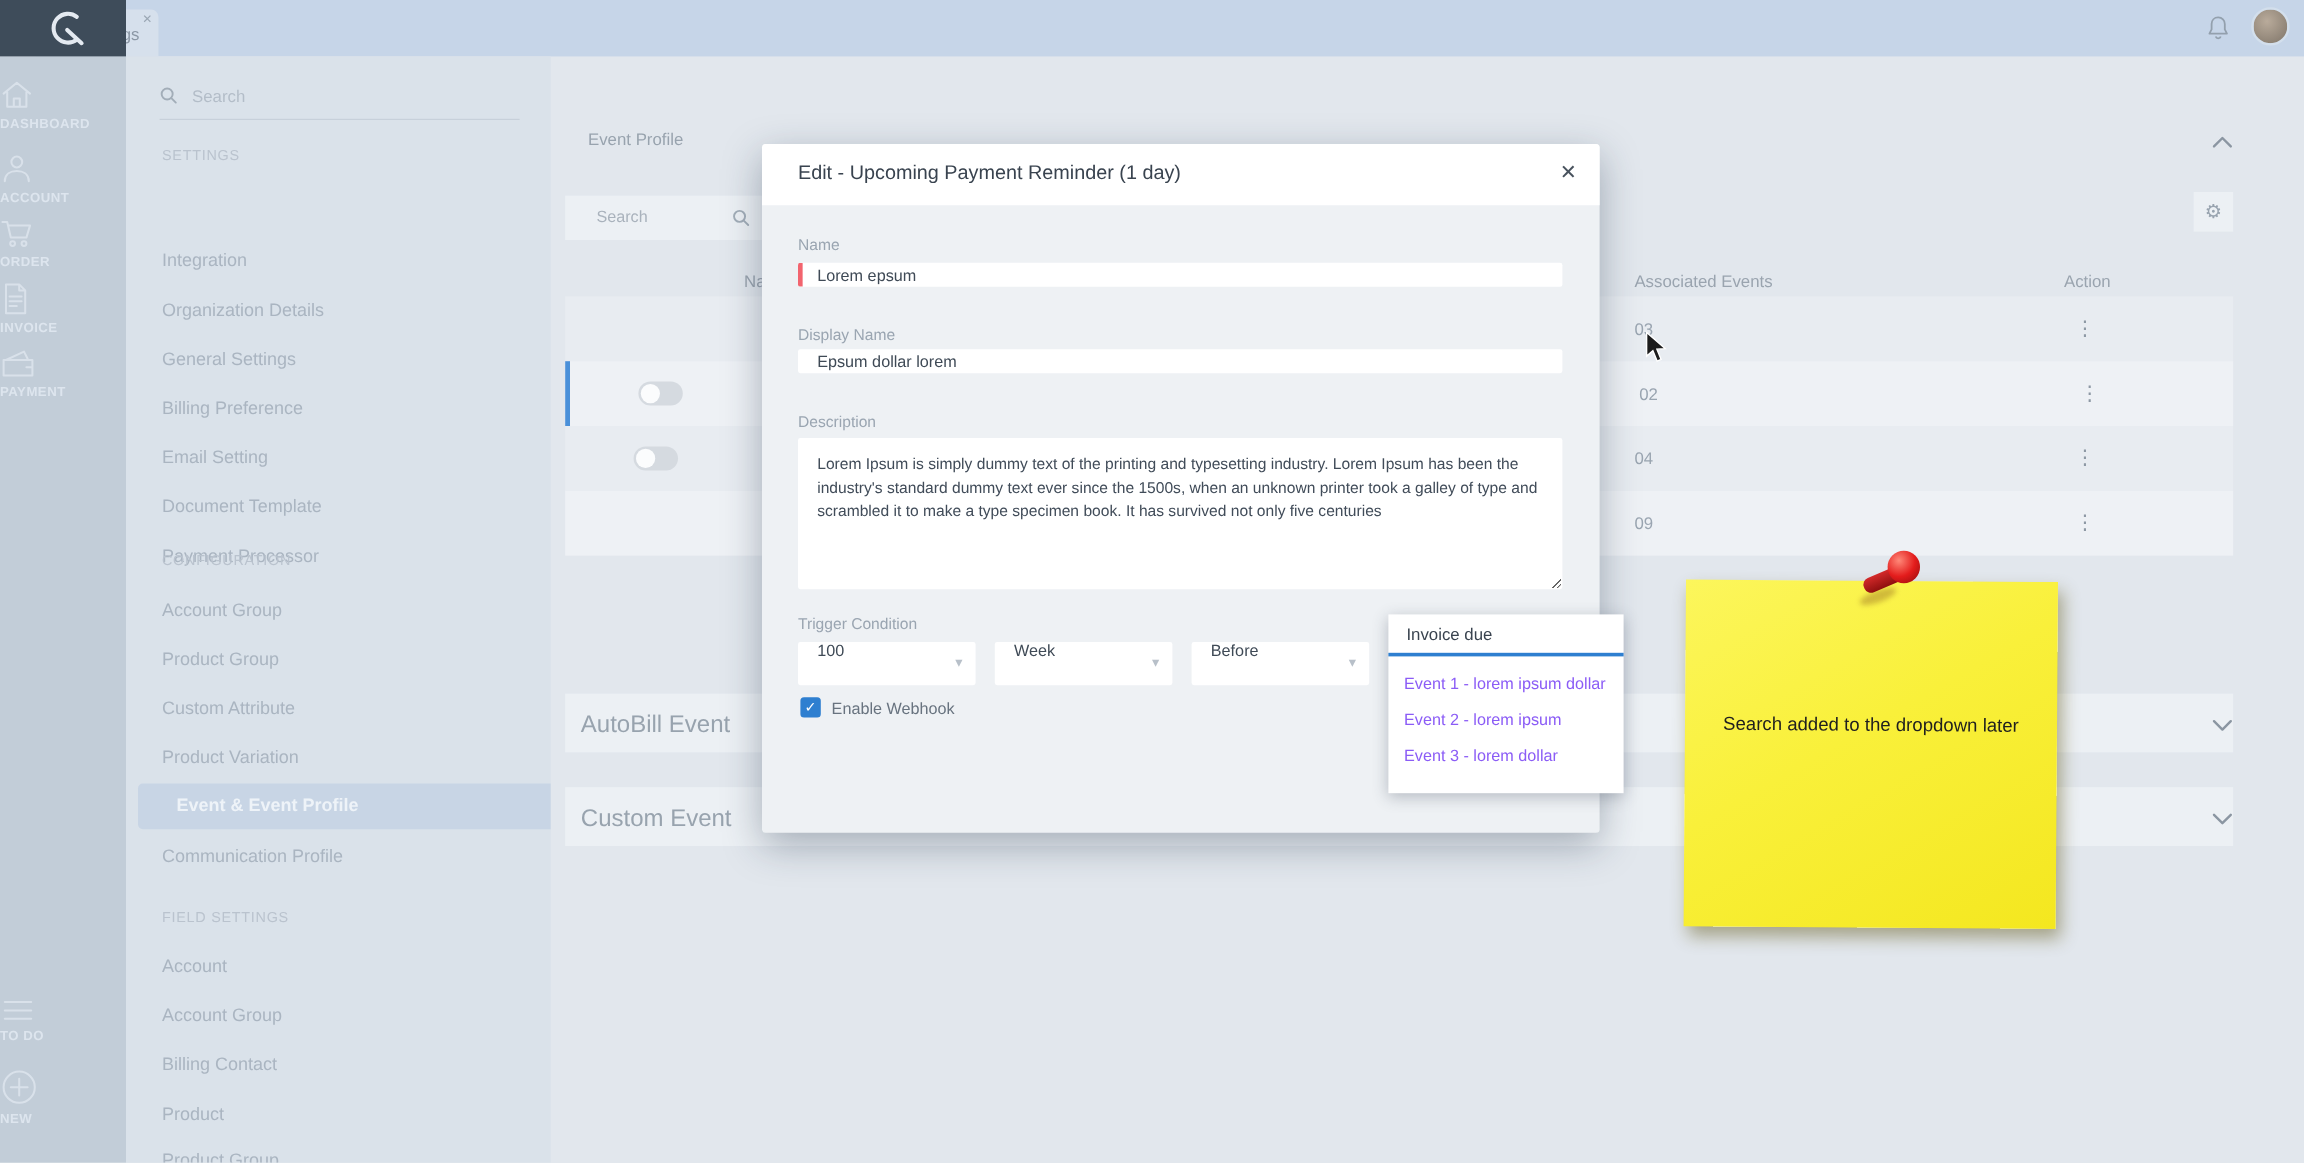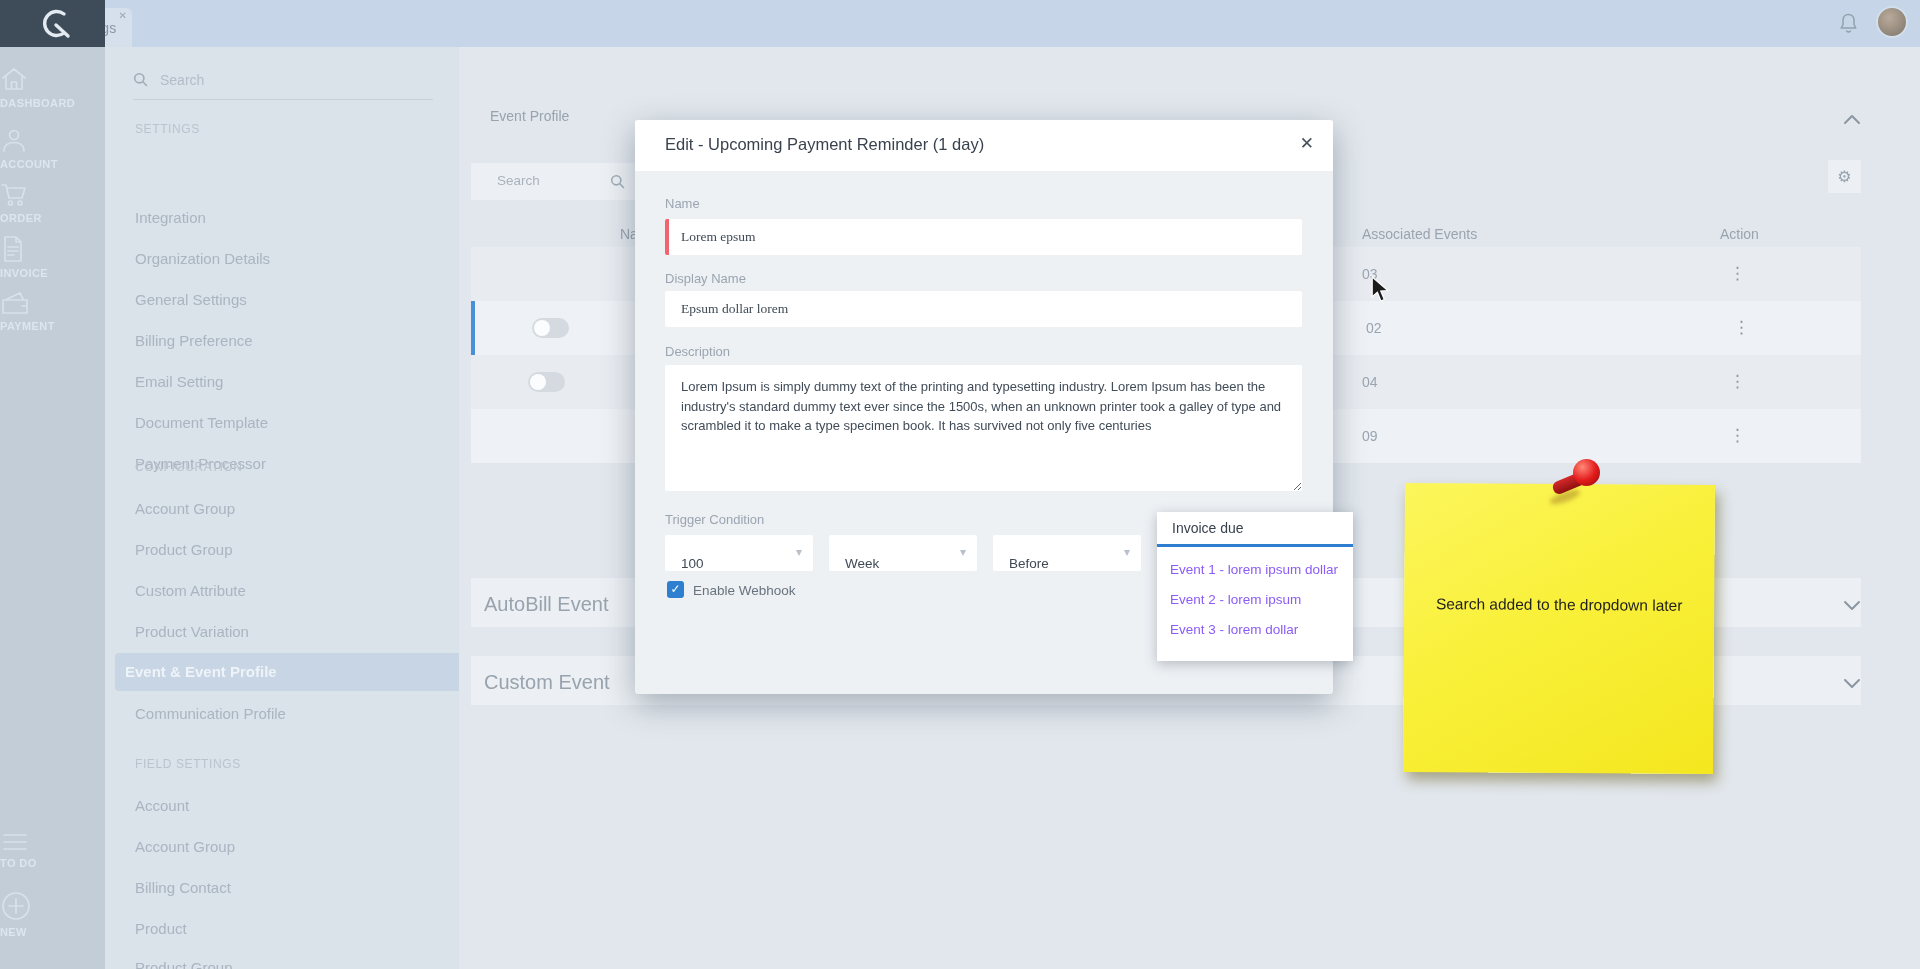--- a/index.html
+++ b/index.html
@@ -22,21 +22,21 @@
   .rail-ic{stroke:#d9e1ea;fill:none;stroke-width:1.7;stroke-linecap:round;stroke-linejoin:round}
   
   #sidebar{position:absolute;left:105px;top:47px;width:354px;height:922px;background:#dae2ea;overflow:hidden}
   #side-search{position:absolute;left:28px;top:13px;width:300px;height:39px;
       border-bottom:1px solid #c7d0da;display:flex;align-items:center;gap:10px}
   #side-search input{border:0;background:transparent;outline:none;font-size:14px;color:#7d8994;
       font-family:"Liberation Sans",sans-serif;width:240px}
   #side-search input::placeholder{color:#b3bdc8}
   .ms{position:absolute;left:30px;font-size:12px;letter-spacing:.6px;color:#bac3ce;white-space:nowrap}
   .mi{position:absolute;left:30px;font-size:15px;color:#aab5c1;white-space:nowrap;cursor:pointer}
-  .mi.active{left:10px;right:0;top:606px;height:38px;line-height:38px;padding-left:10px;
+  .mi.active{left:10px;right:0;top:606px;height:38px;line-height:38px;padding-left:32px;
       background:#c8d5e5;color:#eef3f8;font-weight:bold;border-radius:4px 0 0 4px}
   
   .pagetitle{position:absolute;font-size:14px;color:#98a3ae}
   .band{position:absolute;left:471px;width:1390px;height:49px;background:#ecf0f4}
   .band .bt{position:absolute;left:13px;top:15px;font-size:20px;color:#98a3ae}
   .chev{position:absolute;width:18px;height:11px}
   .chev svg{stroke:#8b96a2;fill:none;stroke-width:2;stroke-linecap:round;stroke-linejoin:round}
   #csearch{position:absolute;left:471px;top:163px;width:166px;height:37px;background:#ecf0f4}
   #csearch input{border:0;background:transparent;outline:none;font-size:13.5px;color:#8f99a4;
       font-family:"Liberation Sans",sans-serif;margin:9px 0 0 24px;width:110px}
@@ -49,29 +49,29 @@
   .row .dots{position:absolute;left:1258px;top:16px;font-size:17px;color:#8d98a4;cursor:pointer}
   .toggle{position:absolute;left:57px;top:17px;width:37px;height:20px;border-radius:10px;background:#d5dae0}
   .toggle::after{content:"";position:absolute;left:2px;top:2px;width:16px;height:16px;border-radius:50%;background:#fbfcfd}
   
   #modal{position:absolute;left:635px;top:120px;width:698px;height:574px;background:#eef1f4;
       border-radius:3px;box-shadow:0 10px 32px rgba(30,45,70,.35);z-index:20}
   #mhead{position:absolute;left:0;top:0;right:0;height:51px;background:#fff;border-radius:3px 3px 0 0}
   #mtitle{position:absolute;left:30px;top:15px;font-size:16.5px;color:#39434f}
   #mclose{position:absolute;right:19px;top:13px;font-size:17px;color:#48525d;cursor:pointer}
   .flabel{position:absolute;left:30px;font-size:13px;color:#9aa5b1}
-  .finput{position:absolute;left:30px;width:637px;height:36px;background:#fff;border:0;outline:none;
-      box-sizing:border-box;font-size:13.5px;color:#3f4a56;font-family:Liberation Serif, serif;
+  .finput{position:absolute;left:30px;width:637px;height:20px;background:#fff;border:0;outline:none;
+      box-sizing:border-box;font-size:13.5px;color:#3f4a56;font-family:Liberation Sans, sans-serif;
       padding-left:16px;border-radius:2px}
   #f-name{border-left:4px solid #f2646e;padding-left:12px}
   #f-desc{position:absolute;left:30px;top:245px;width:637px;height:126px;background:#fff;border:0;
       outline:none;box-sizing:border-box;font-size:13px;line-height:1.5;color:#414c59;
       font-family:"Liberation Sans",sans-serif;padding:12px 16px;border-radius:2px}
   .select{position:absolute;top:415px;width:148px;height:36px;background:#fff;border-radius:2px;
-      display:flex;align-items:flex-end;padding-left:16px;box-sizing:border-box;
+      display:flex;align-items:flex-start;padding-left:16px;box-sizing:border-box;
       font-size:13.5px;color:#3f4a56;cursor:pointer}
   .select .caret{position:absolute;right:11px;top:10px;color:#b8c0c9;font-size:12px}
   #chk{position:absolute;left:32px;top:461px;width:17px;height:17px;background:#2e7fd0;border-radius:3px;
       color:#fff;font-size:12px;text-align:center;line-height:17px;cursor:pointer}
   #chklabel{position:absolute;left:58px;top:463px;font-size:13.5px;color:#68737f}
   #mfoot{position:absolute;left:0;bottom:0;right:0;height:68px;background:#fff;border-radius:0 0 3px 3px}
   .btn{position:absolute;top:16px;height:38px;border:0;border-radius:3px;color:#fff;font-size:14px;
       font-family:"Liberation Sans",sans-serif;cursor:pointer}
   #btn-cancel{left:461px;width:99px;background:#a4abb2}
   #btn-save{left:570px;width:109px;background:#1f80d3}

